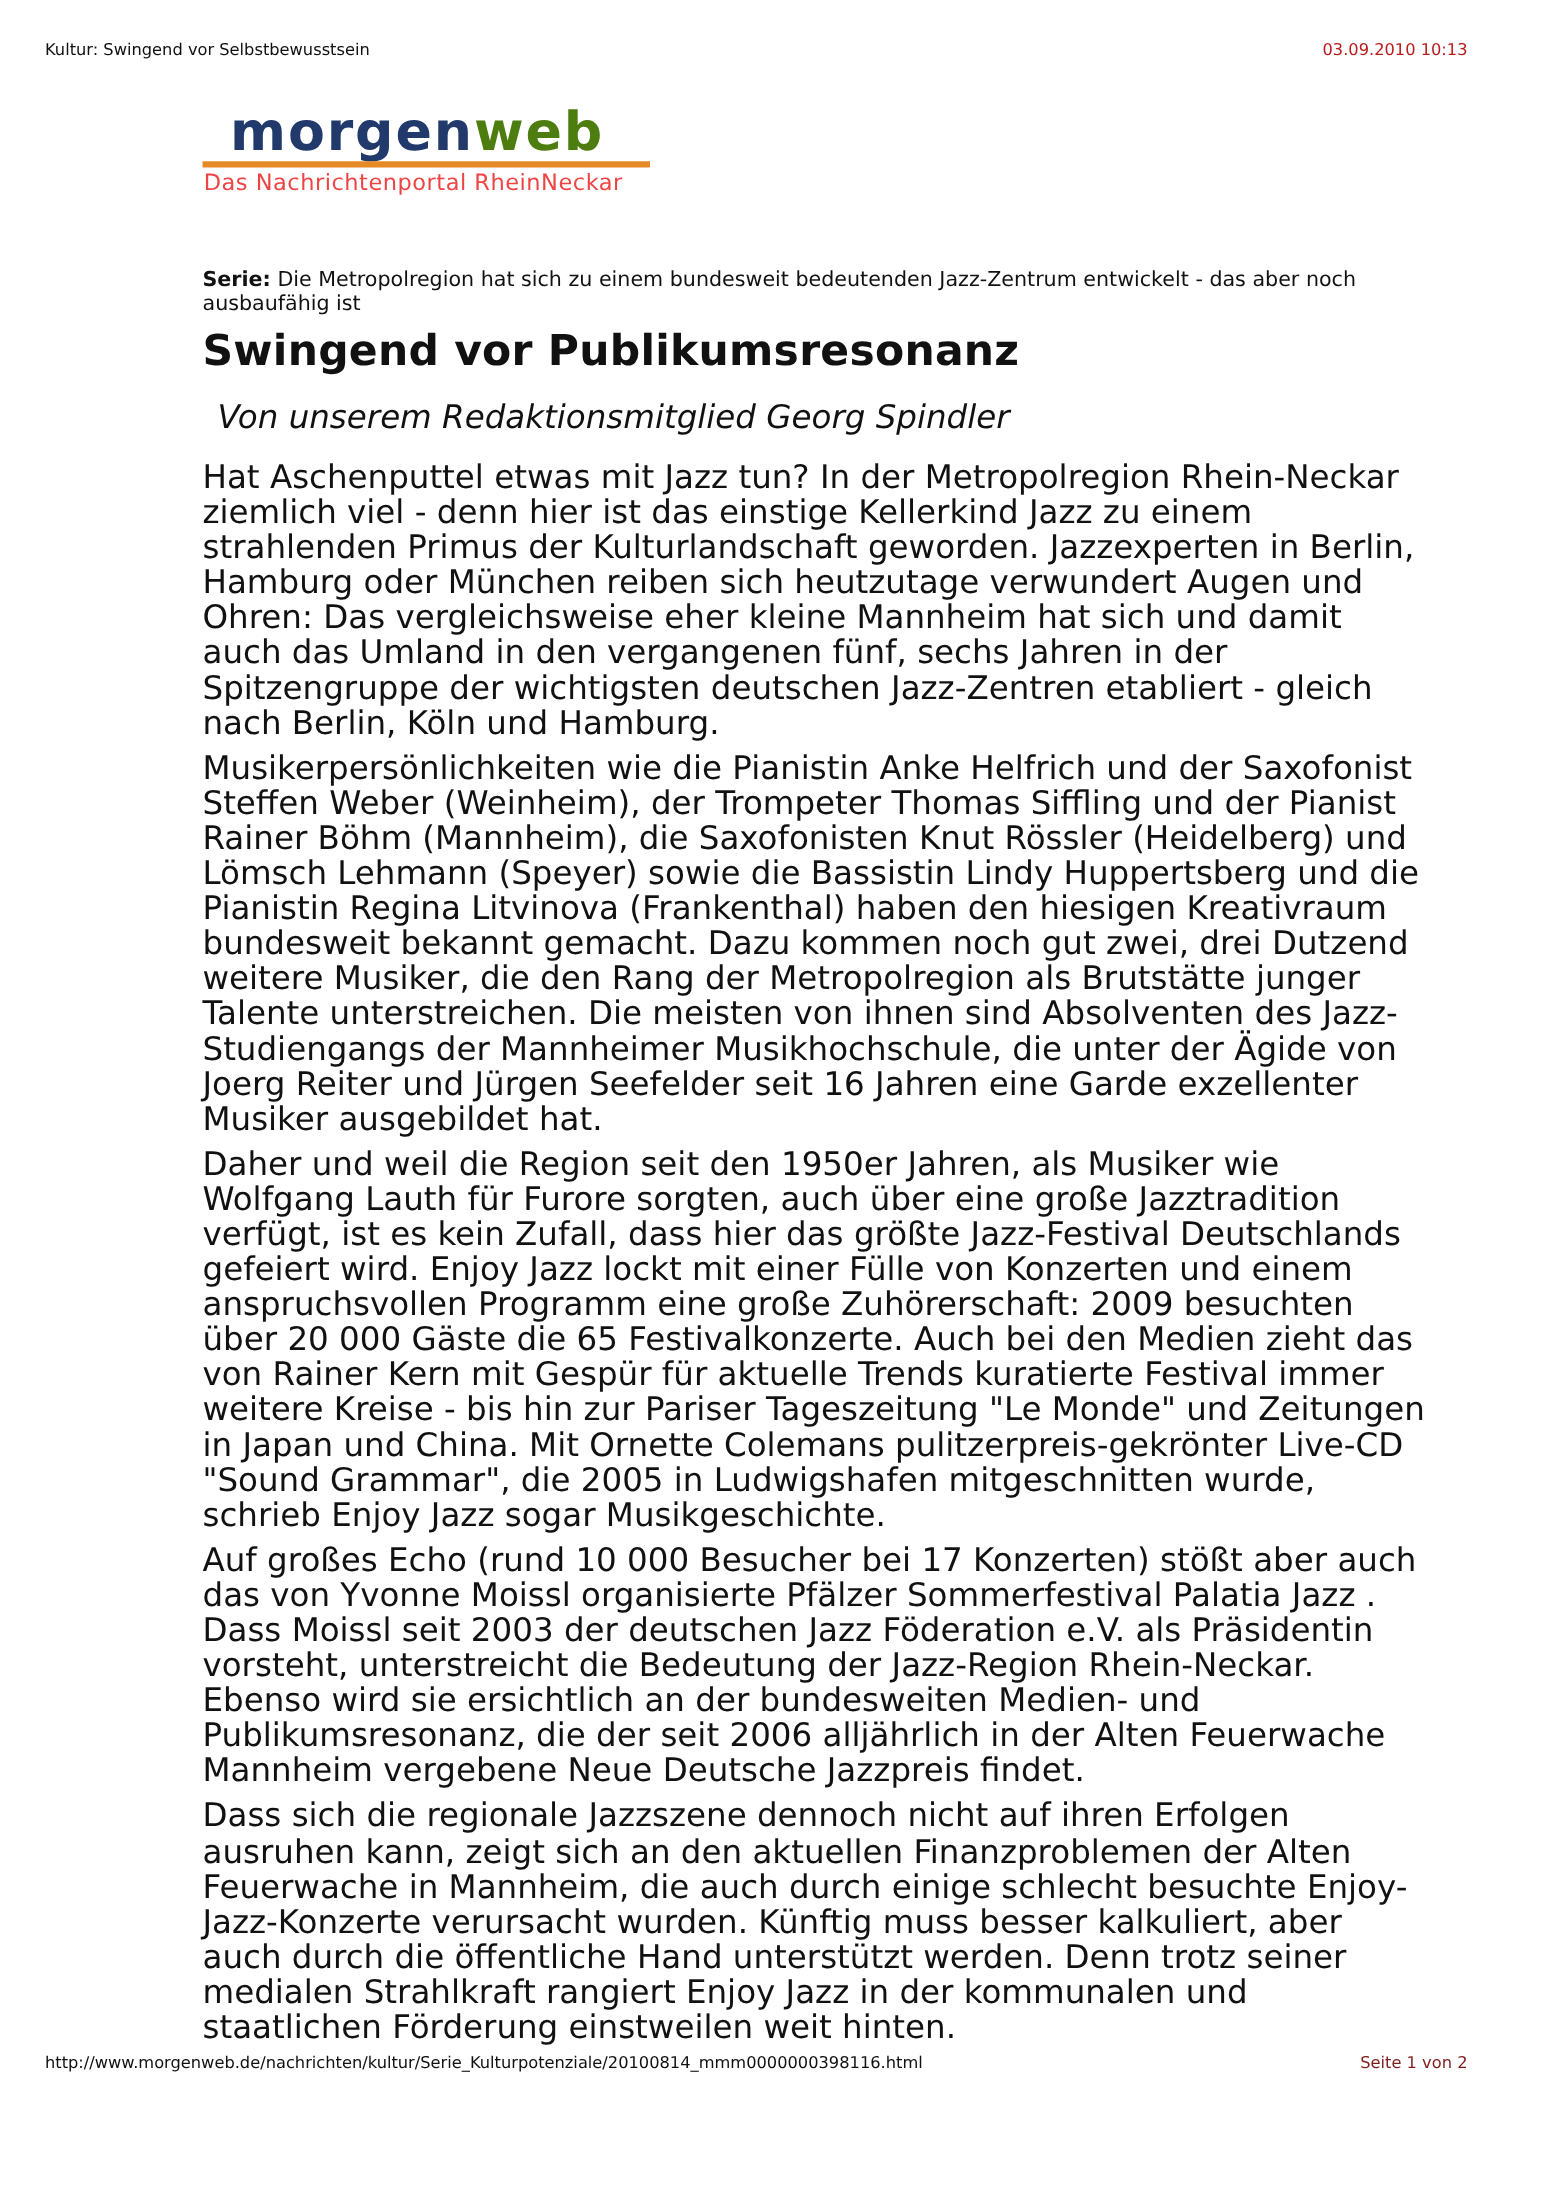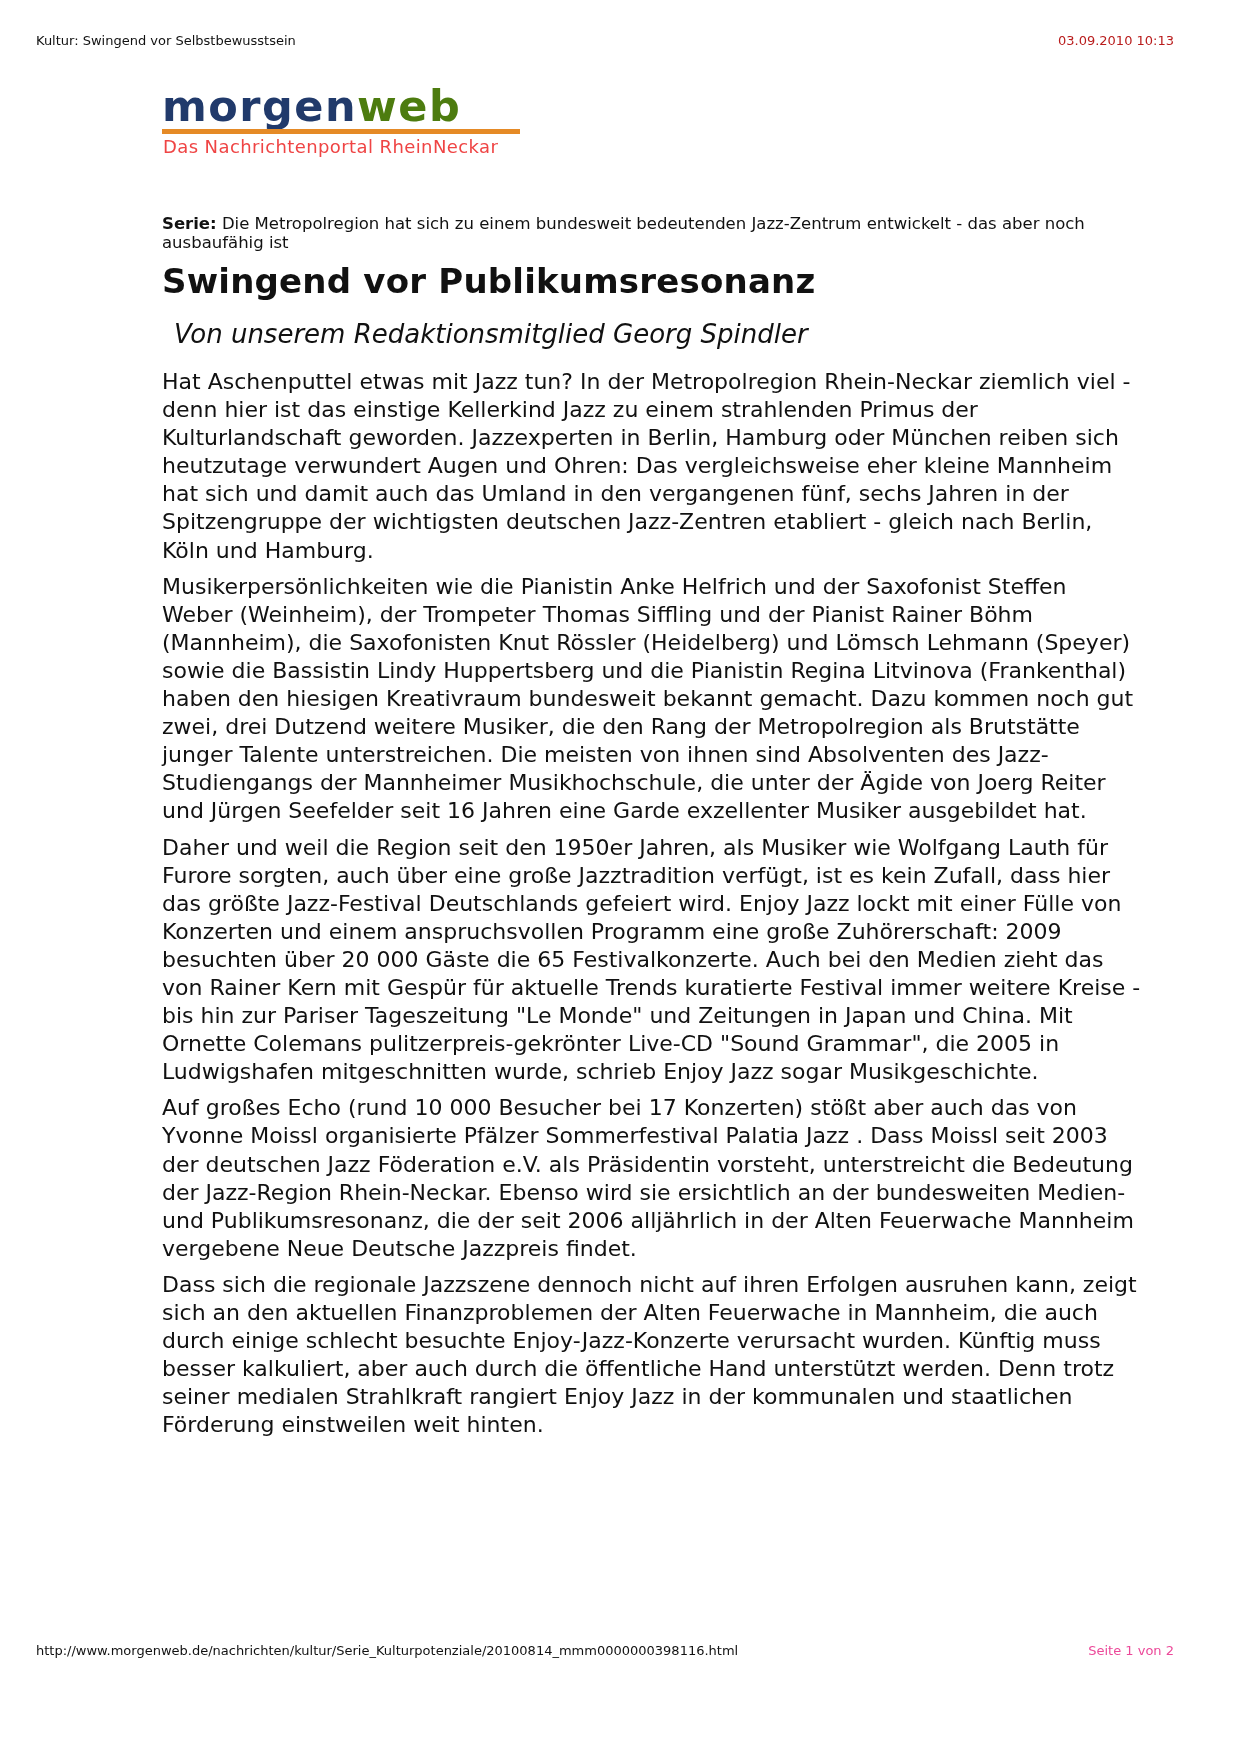--- a/index.html
+++ b/index.html
@@ -1,34 +1,34 @@
 <!DOCTYPE html>
 <html><head>
 <meta charset="utf-8">
 <style>
   html, body { margin:0; padding:0; background:#ffffff; }
   body { width:1240px; height:1753px; position:relative; overflow:hidden; font-family:"DejaVu Sans", sans-serif; color:#111; }
   .hdr-left { position:absolute; left:36px; top:33px; font-size:13px; font-family:"DejaVu Sans", sans-serif; color:#111; }
   .hdr-right { position:absolute; right:66px; top:33px; font-size:13px; color:#b91c1c; }
   .logo { position:absolute; left:162px; top:82px; width:360px; height:80px; }
   .logo-word { font-family:"DejaVu Sans", sans-serif; font-weight:bold; font-size:43px; letter-spacing:1.5px; line-height:48px; }
-  .logo-morgen { color:#213a6b; }
+  .logo-morgen { color:#213a6b;margin-left:22px; }
   .logo-web { color:#4d7c0f; }
   .logo-underline { position:absolute; left:0; top:47px; width:358px; height:5px; background:#e58a26; }
   .logo-tag { position:absolute; left:1px; top:54px; font-size:18px; color:#ef4444; letter-spacing:0.4px; white-space:nowrap; }
   .article { position:absolute; left:162px; top:214px; width:980px; }
   .serie { font-size:16.5px; line-height:19px; margin:0; }
   .serie b { font-weight:bold; }
   .title { font-size:34px; font-weight:bold; margin:8px 0 0 0; line-height:42px; letter-spacing:0.2px; }
   .byline { font-size:26px; font-style:italic; margin:18px 0 0 12px; line-height:28px; }
-  .para { font-size:22px; line-height:28.1px; margin:8px 0 0 0; }
+  .para { font-size:26px; line-height:28.1px; margin:8px 0 0 0; }
   .para.first { margin-top:20px; }
   .subhead { font-size:20.5px; font-weight:bold; margin:20px 0 0 0; line-height:28px; }
   .ftr-left { position:absolute; left:36px; top:1643px; font-size:13px; color:#111; }
-  .ftr-right { position:absolute; right:66px; top:1643px; font-size:13px; color:#ec4899;margin-left:32px; }
+  .ftr-right { position:absolute; right:66px; top:1643px; font-size:13px; color:#7f1d1d;margin-left:32px; }
 </style>
 </head>
 <body>
 
 <div class="hdr-left">Kultur: Swingend vor Selbstbewusstsein</div>
 <div class="hdr-right">03.09.2010 10:13</div>
 
 <div class="logo">
   <div class="logo-word"><span class="logo-morgen">morgen</span><span class="logo-web">web</span></div>
   <div class="logo-underline"></div>

